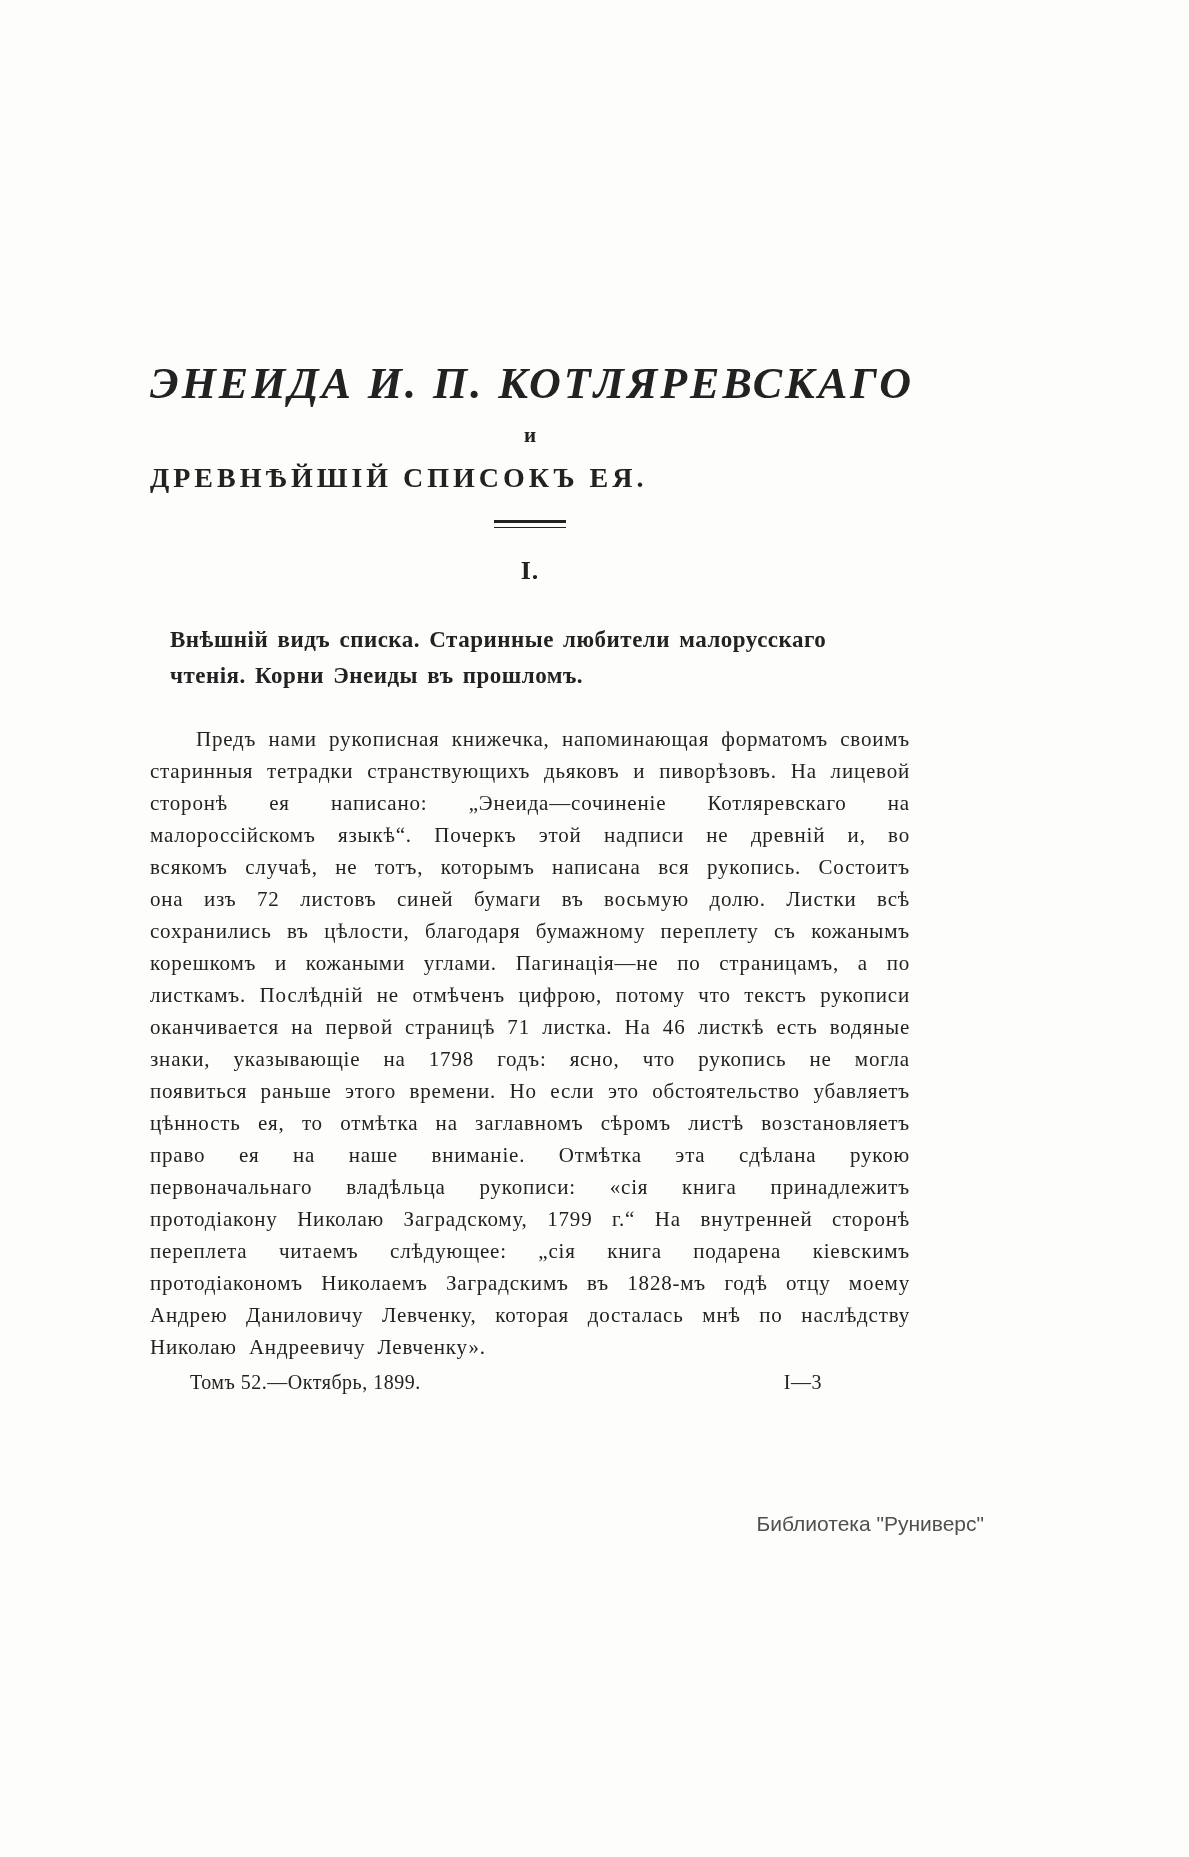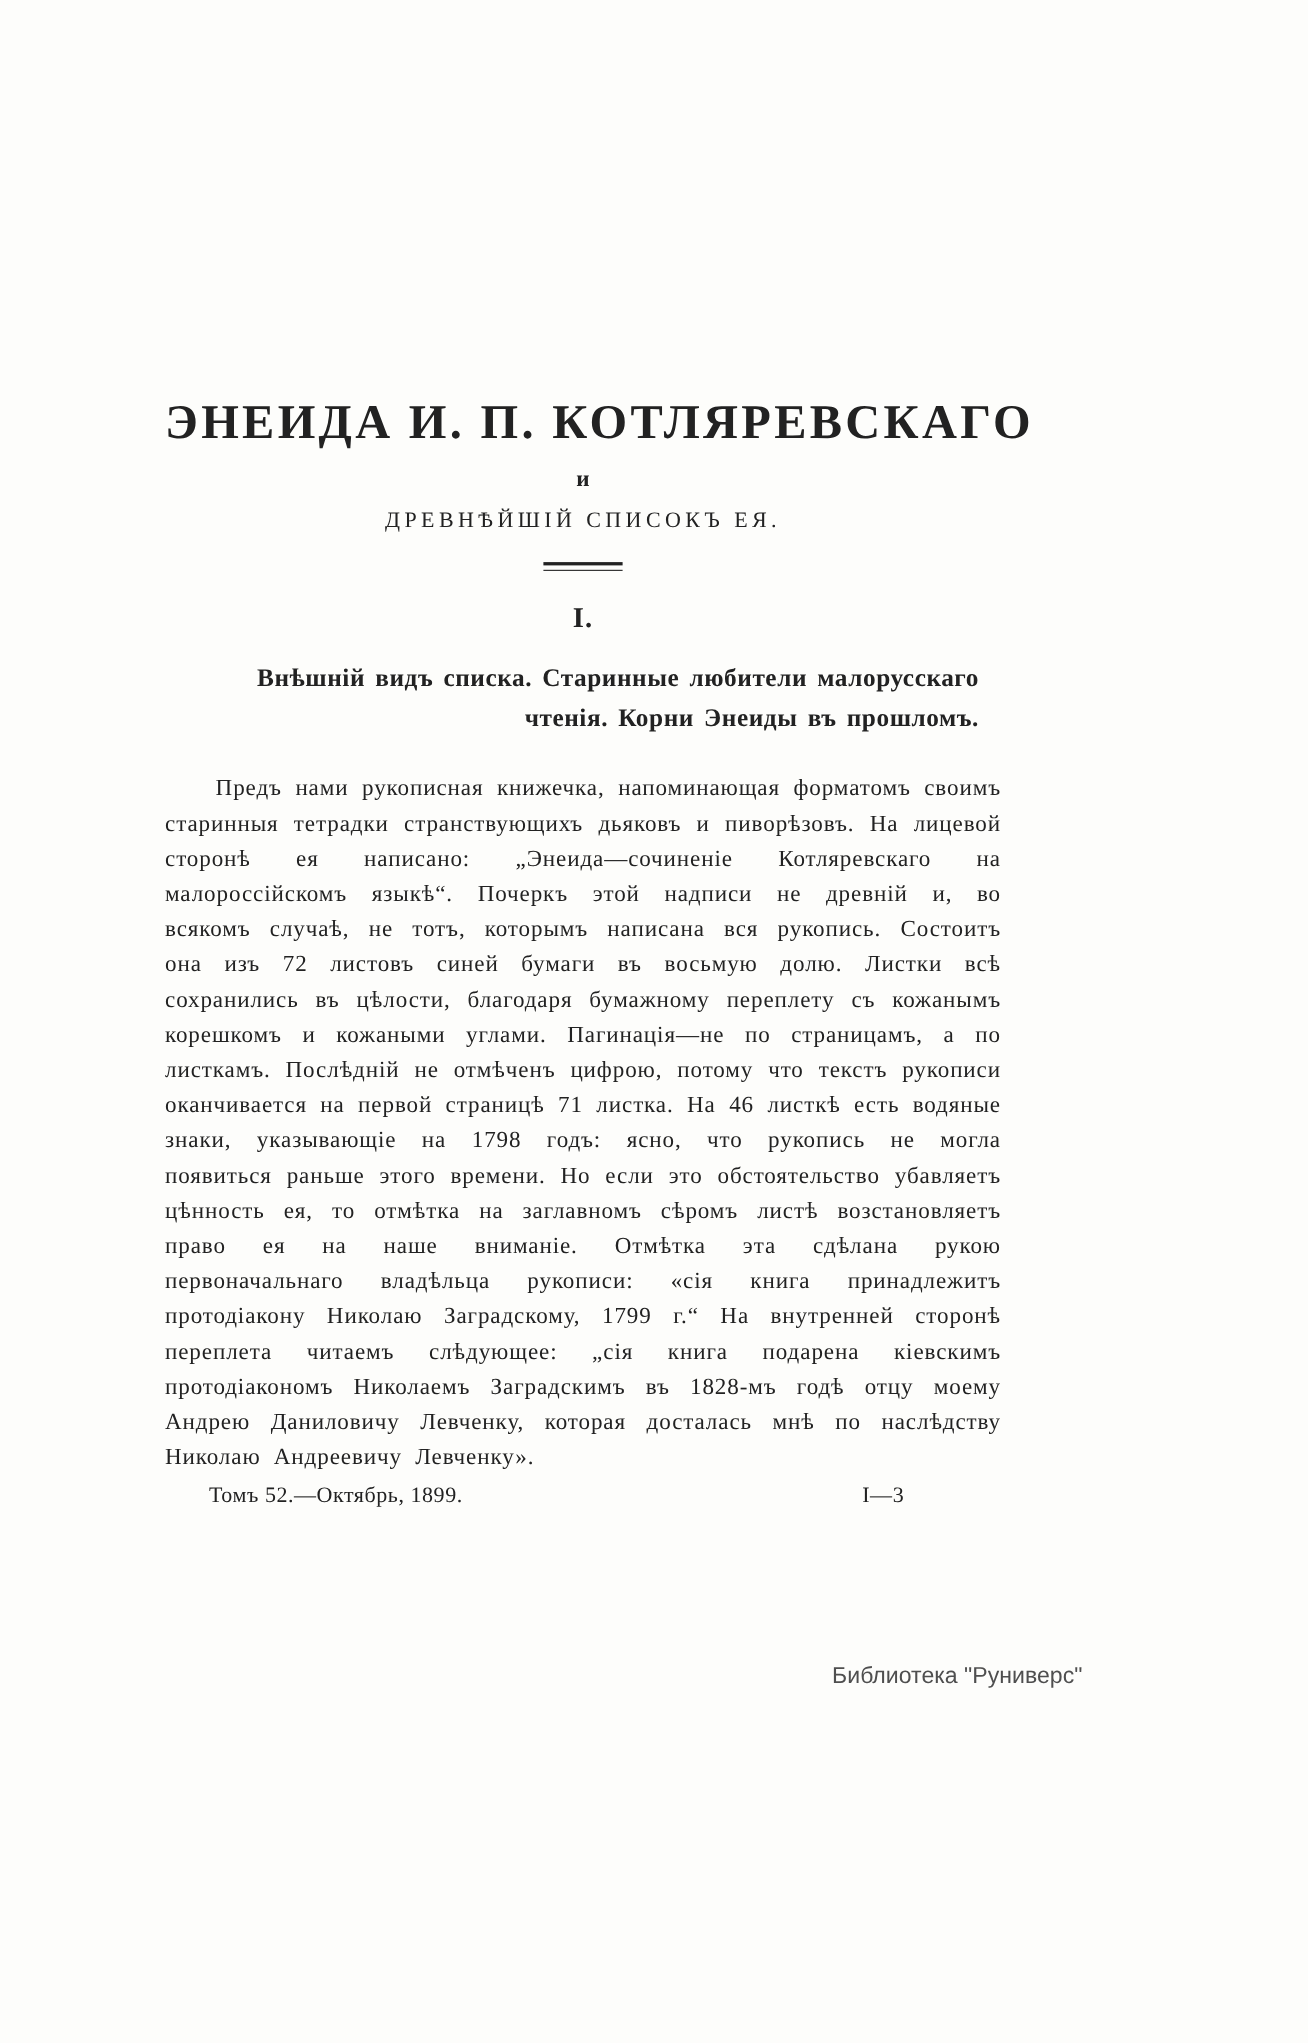--- a/index.html
+++ b/index.html
@@ -22,58 +22,58 @@
     overflow:hidden;
   }
   .content{
     position:absolute;
     left:150px;
     top:358px;
     width:760px;
   }
   .title{
     margin:0;
+    font-style:italic;
     font-weight:700;
     font-size:44px;
     letter-spacing:3px;
     text-align:center;
     white-space:nowrap;
   }
   .connector{
     margin-top:14px;
     text-align:center;
     font-size:21px;
     font-weight:700;
   }
   .subtitle{
     margin:14px 0 0 0;
-    text-align:center;
-    font-size:20px;
-    font-weight:400;
+    font-size:28px;
+    font-weight:700;
     letter-spacing:4px;
     white-space:nowrap;
   }
   .divider{
     width:72px;
     height:4px;
     margin:26px auto 0 auto;
     border-top:3px solid var(--text,#222);
     border-bottom:1px solid var(--text,#222);
   }
   .section-number{
     margin-top:28px;
     text-align:center;
     font-size:26px;
     font-weight:700;
     letter-spacing:1px;
   }
   .section-heading{
-    margin:22px auto 0 auto;
+    margin:36px auto 0 auto;
     width:720px;
-    text-align:right;
+    text-align:left;
     font-size:23px;
     font-weight:700;
     line-height:1.55;
     letter-spacing:0.5px;
     word-spacing:3px;
   }
   .body-text{
     margin:30px 0 0 0;
     font-size:21px;
     line-height:32px;

